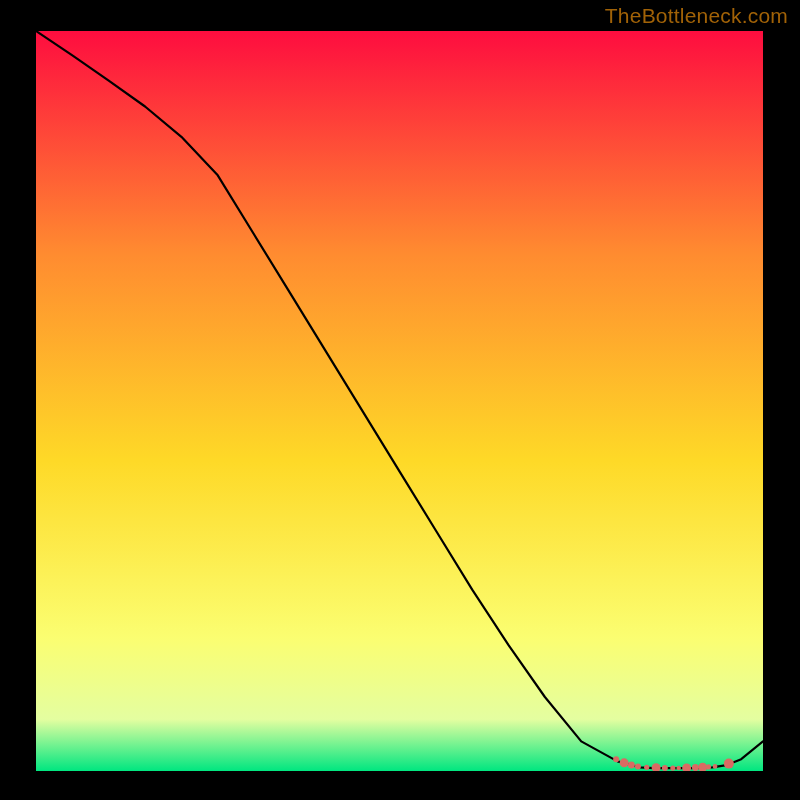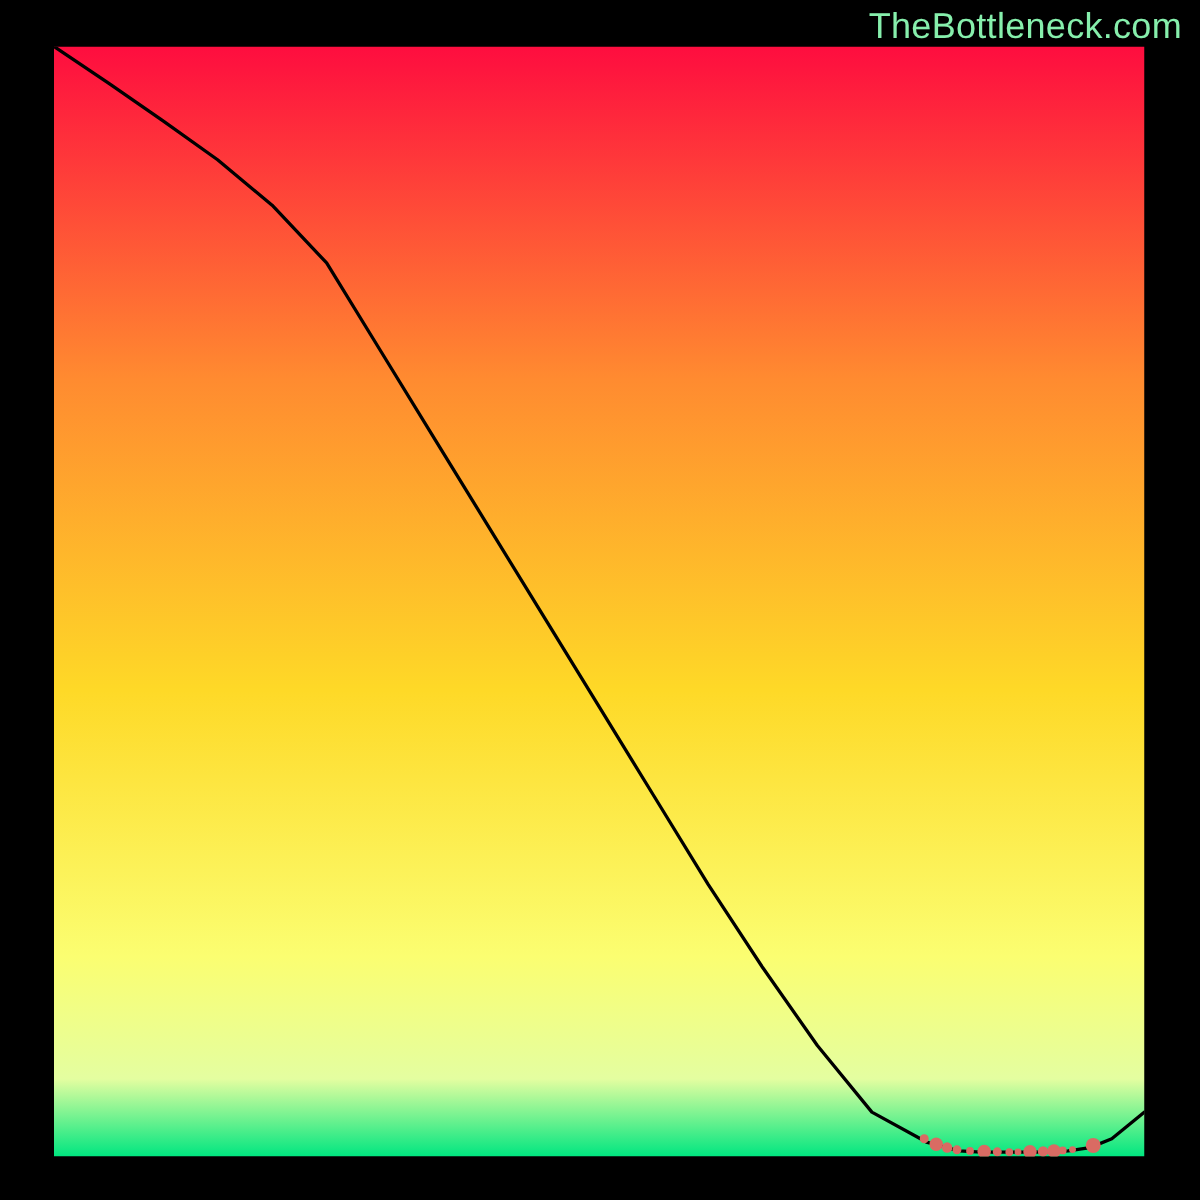--- a/index.html
+++ b/index.html
@@ -13,22 +13,22 @@
   }
   .outer {
     position: relative;
     width: 800px;
     height: 800px;
   }
   .watermark {
     position: absolute;
     top: 4px;
     right: 12px;
-    font-size: 24px;
-    color: #86efac;
+    font-size: 21px;
+    color: #a16207;
     font-weight: 400;
     letter-spacing: 0.2px;
   }
   .plot {
     position: absolute;
     left: 36px;
     top: 31px;
     width: 727px;
     height: 740px;
   }

